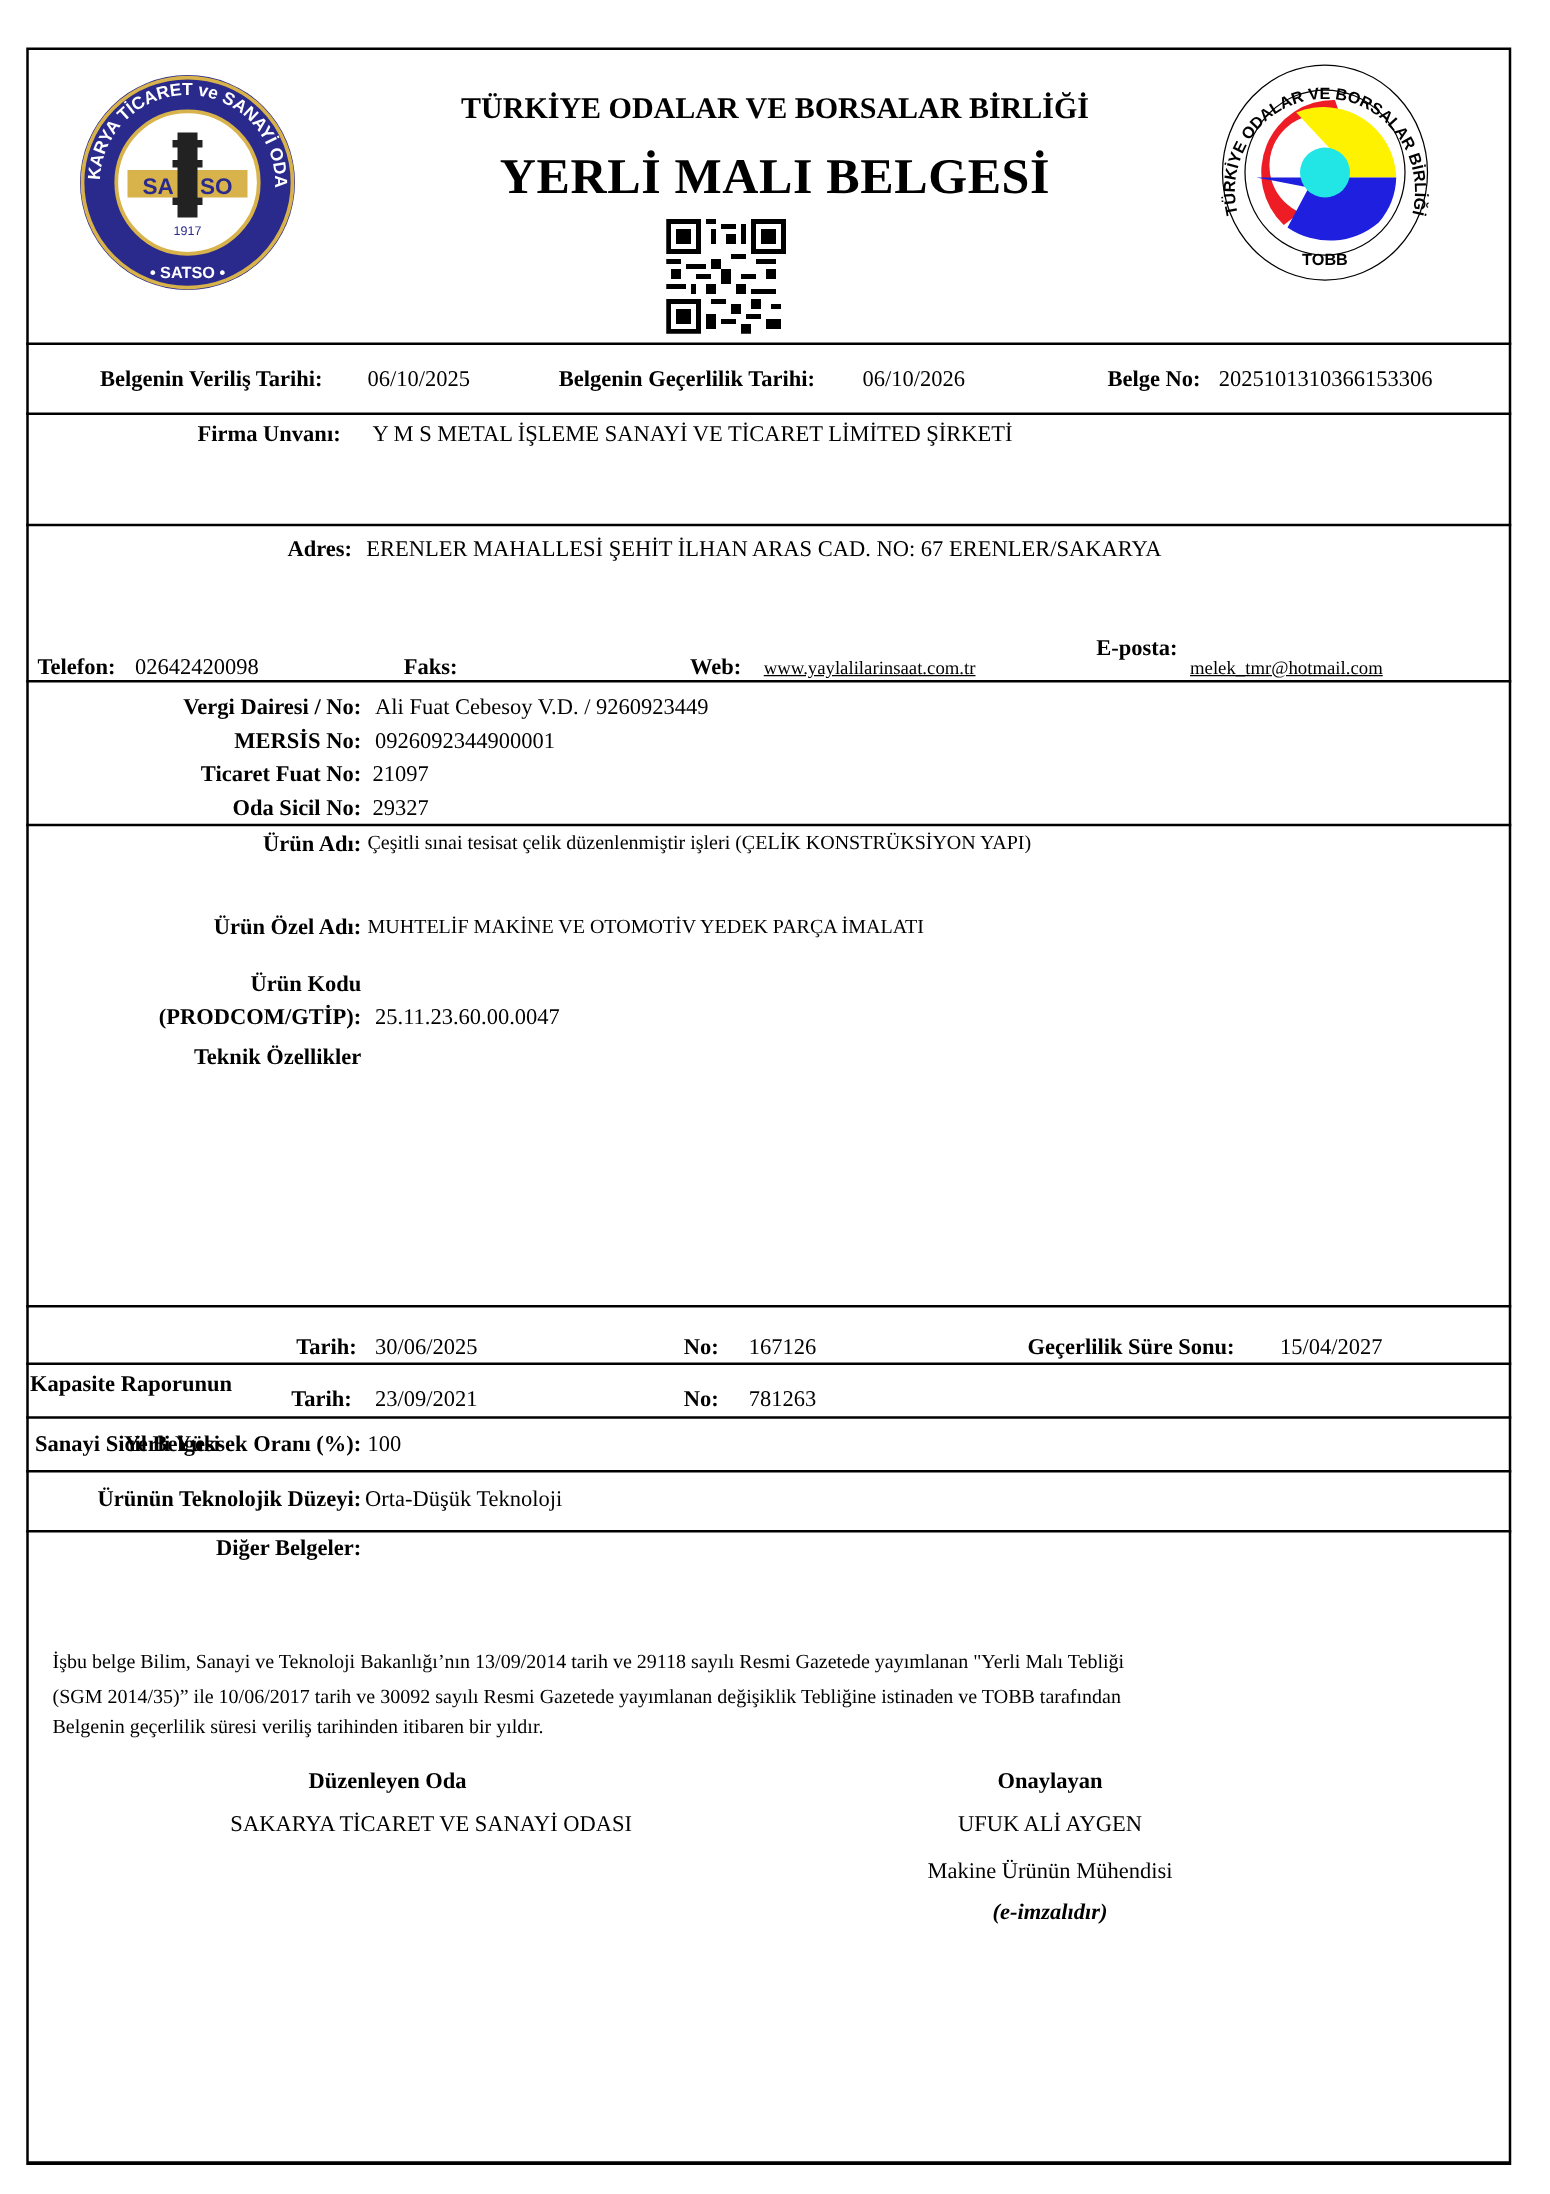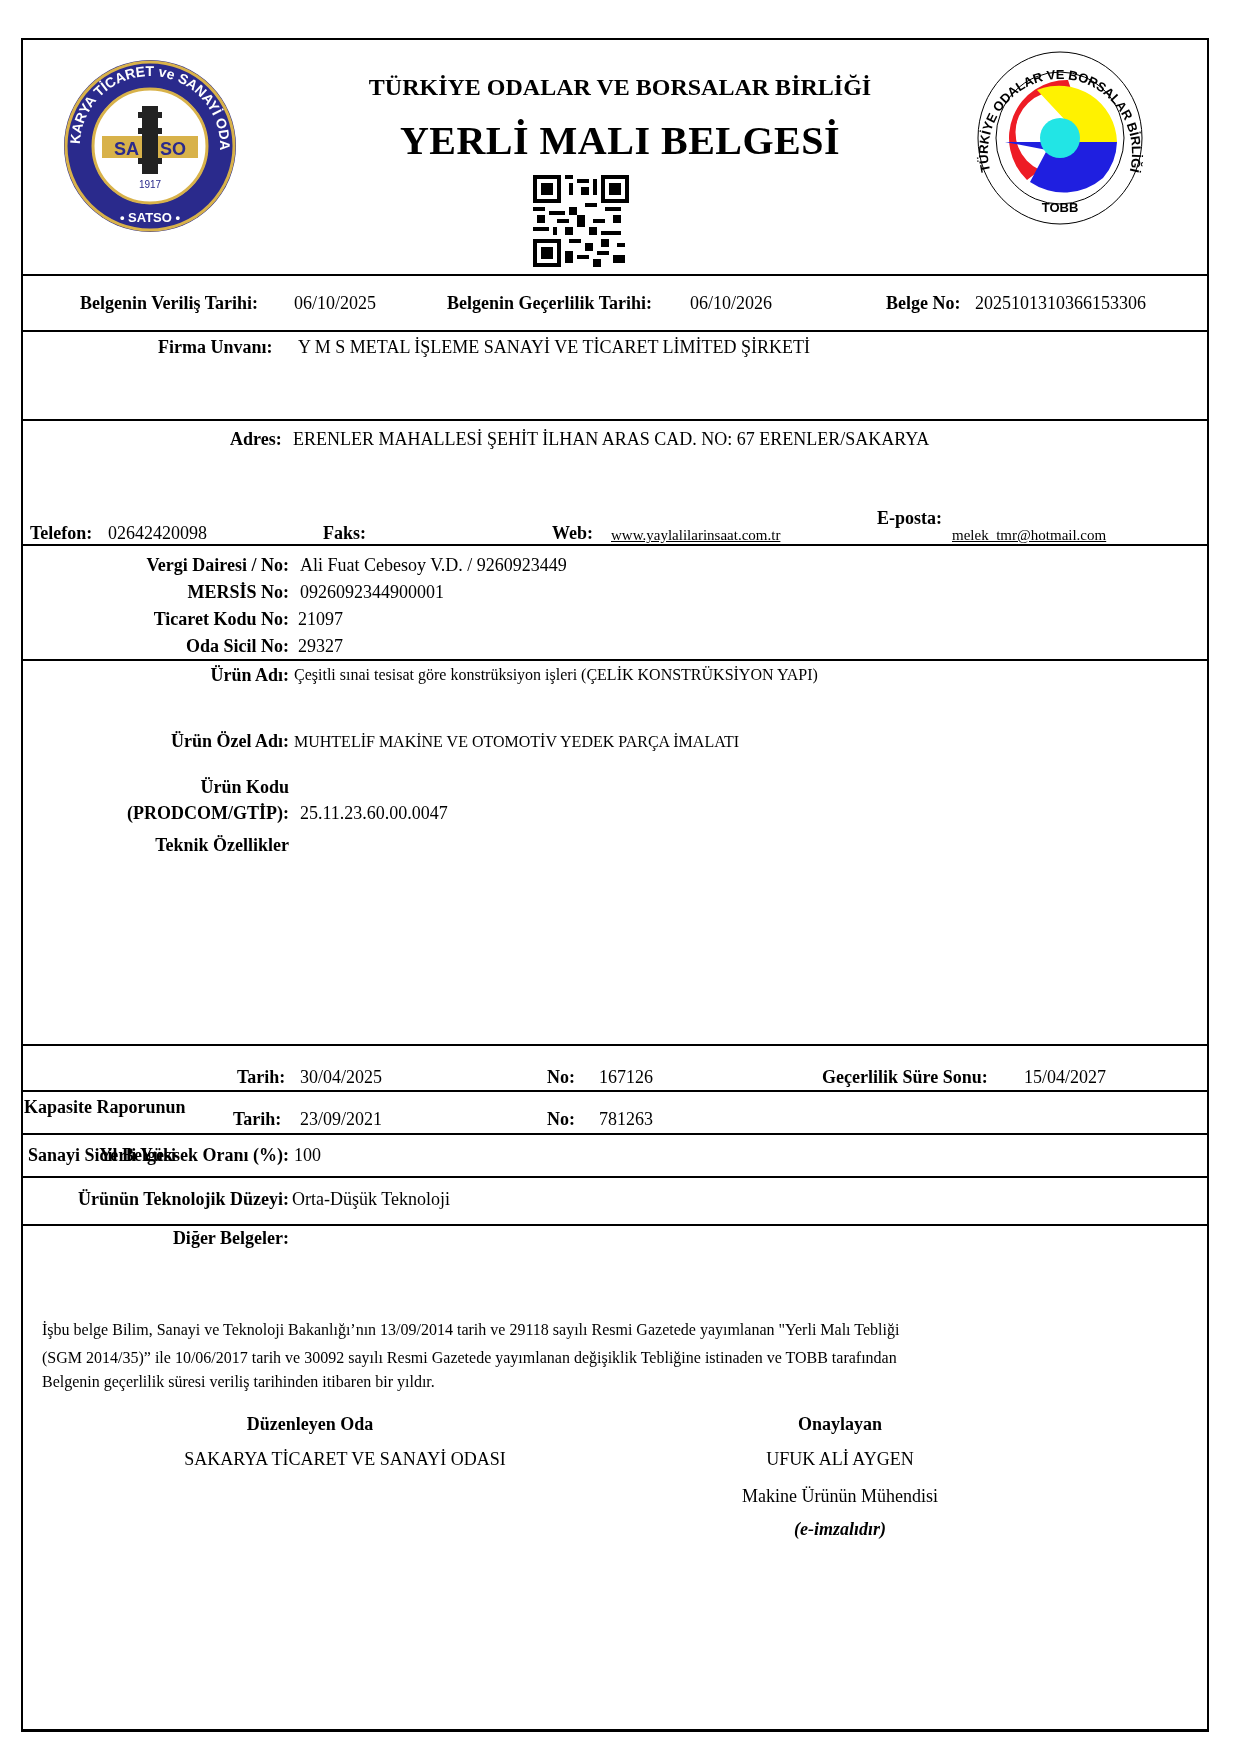--- a/index.html
+++ b/index.html
@@ -138,38 +138,38 @@
 <div class="t" style="left:375px;top:522px;"></div>
 <div class="t b" style="left:552px;top:522px;">Web:</div>
 <div class="t small u" style="left:611px;top:524px;">www.yaylalilarinsaat.com.tr</div>
 <div class="t b" style="left:877px;top:507px;">E-posta:</div>
 <div class="t small u" style="left:952px;top:524px;">melek_tmr@hotmail.com</div>
 
 <div class="t b r" style="left:40px;top:554px;width:249px;">Vergi Dairesi / No:</div>
 <div class="t" style="left:300px;top:554px;">Ali Fuat Cebesoy V.D. / 9260923449</div>
 <div class="t b r" style="left:40px;top:581px;width:249px;">MERSİS No:</div>
 <div class="t" style="left:300px;top:581px;">0926092344900001</div>
-<div class="t b r" style="left:40px;top:608px;width:249px;">Ticaret Kodu No:</div>
+<div class="t b r" style="left:40px;top:608px;width:249px;">Ticaret Fuat No:</div>
 <div class="t" style="left:298px;top:608px;">21097</div>
 <div class="t b r" style="left:40px;top:635px;width:249px;">Oda Sicil No:</div>
 <div class="t" style="left:298px;top:635px;">29327</div>
 
 <div class="t b r" style="left:40px;top:664px;width:249px;">Ürün Adı:</div>
-<div class="t" style="left:294px;top:664px;font-size:16px;">Çeşitli sınai tesisat göre konstrüksiyon işleri (ÇELİK KONSTRÜKSİYON YAPI)</div>
+<div class="t" style="left:294px;top:664px;font-size:16px;">Çeşitli sınai tesisat çelik düzenlenmiştir işleri (ÇELİK KONSTRÜKSİYON YAPI)</div>
 <div class="t b r" style="left:40px;top:730px;width:249px;">Ürün Özel Adı:</div>
 <div class="t" style="left:294px;top:731px;font-size:16px;">MUHTELİF MAKİNE VE OTOMOTİV YEDEK PARÇA İMALATI</div>
 <div class="t b r" style="left:40px;top:776px;width:249px;">Ürün Kodu</div>
 <div class="t b r" style="left:40px;top:802px;width:249px;">(PRODCOM/GTİP):</div>
 <div class="t" style="left:300px;top:802px;">25.11.23.60.00.0047</div>
 <div class="t b r" style="left:40px;top:834px;width:249px;">Teknik Özellikler</div>
 <div class="t" style="left:300px;top:834px;"></div>
 
 <div class="t b" style="left:24px;top:1096px;">Kapasite Raporunun</div>
 <div class="t b" style="left:237px;top:1066px;">Tarih:</div>
-<div class="t" style="left:300px;top:1066px;">30/04/2025</div>
+<div class="t" style="left:300px;top:1066px;">30/06/2025</div>
 <div class="t b" style="left:547px;top:1066px;">No:</div>
 <div class="t" style="left:599px;top:1066px;">167126</div>
 <div class="t b" style="left:822px;top:1066px;">Geçerlilik Süre Sonu:</div>
 <div class="t" style="left:1024px;top:1066px;">15/04/2027</div>
 
 <div class="t b" style="left:28px;top:1144px;">Sanayi Sicil Belgesi</div>
 <div class="t b" style="left:233px;top:1108px;">Tarih:</div>
 <div class="t" style="left:300px;top:1108px;">23/09/2021</div>
 <div class="t b" style="left:547px;top:1108px;">No:</div>
 <div class="t" style="left:599px;top:1108px;">781263</div>

